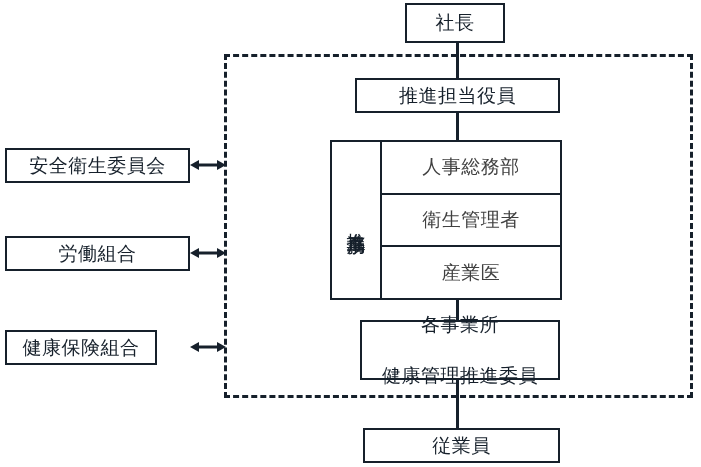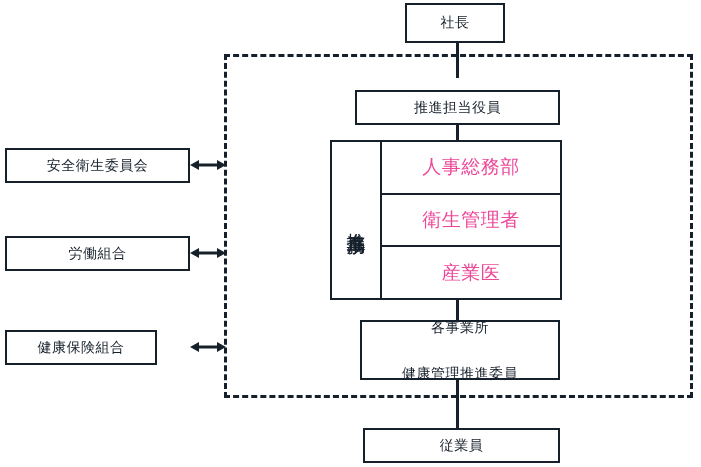--- a/index.html
+++ b/index.html
@@ -20,21 +20,21 @@
   .box {
     position: absolute;
     box-sizing: border-box;
     border: 2px solid #16202b;
     background: #ffffff;
     display: flex;
     align-items: center;
     justify-content: center;
     text-align: center;
     color: #16202b;
-    font-size: 14px;
+    font-size: 19px;
     line-height: 1.25;
     letter-spacing: 0.5px;
     z-index: 3;
   }
   .box.two-line {
     flex-direction: column;
     line-height: 1.15;
     gap: 29px;
   }
   .dashed-region {
@@ -81,21 +81,21 @@
     display: flex;
     flex-direction: column;
   }
   .group-row {
     flex: 1;
     box-sizing: border-box;
     border-bottom: 2px solid #16202b;
     display: flex;
     align-items: center;
     justify-content: center;
-    color: #ec4899;
+    color: #404040;
     font-size: 19px;
     letter-spacing: 0.5px;
   }
   .group-row:last-child { border-bottom: none; }
 
   .arrow-connector {
     position: absolute;
     height: 16px;
     z-index: 4;
   }
@@ -105,21 +105,21 @@
 <body>
 
 <div id="chart-root">
 
   <div class="dashed-region" style="left:224px; top:54px; width:469px; height:344px;"></div>
 
   <div class="box" style="left:405px; top:3px; width:100px; height:40px;">社長</div>
 
   <div class="connector v-line" style="left:456px; top:43px; height:35px;"></div>
 
-  <div class="box" style="left:355px; top:78px; width:205px; height:35px;margin-top:12px;">推進担当役員</div>
+  <div class="box" style="left:355px; top:78px; width:205px; height:35px;">推進担当役員</div>
 
   <div class="connector v-line" style="left:456px; top:113px; height:27px;"></div>
 
   <div class="group-table" style="left:330px; top:140px; width:232px; height:160px;">
     <div class="group-label-cell">
       <span class="vertical-text">推進事務局</span>
     </div>
     <div class="group-rows">
       <div class="group-row">人事総務部</div>
       <div class="group-row">衛生管理者</div>

